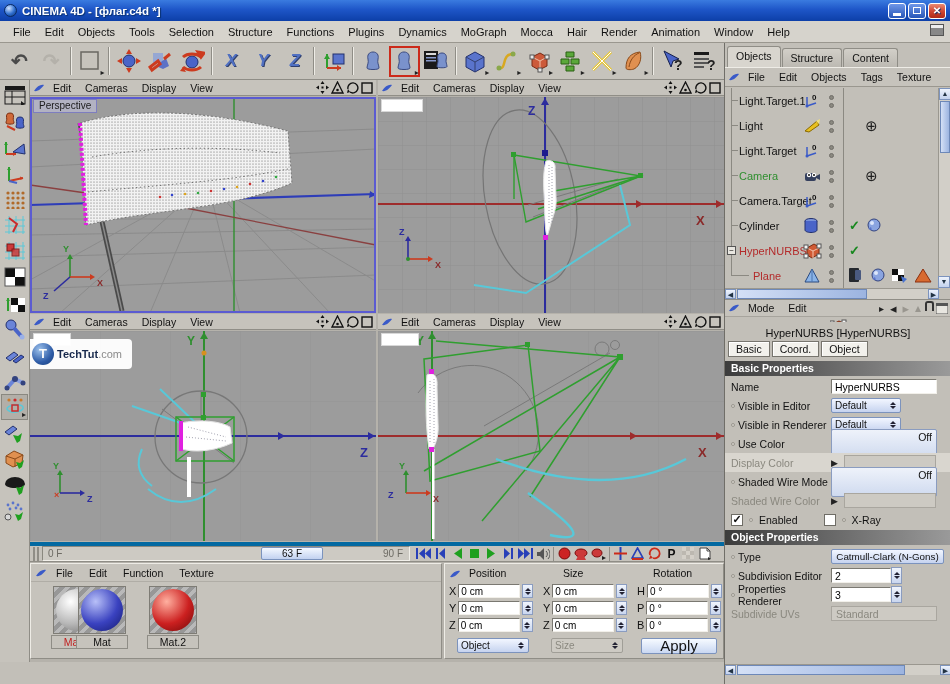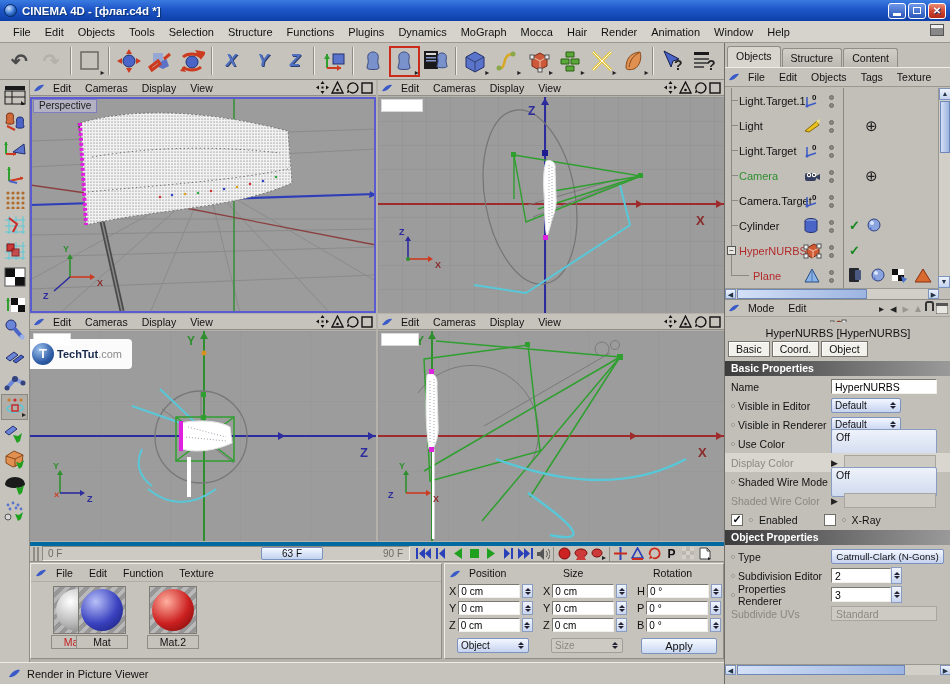--- a/index.html
+++ b/index.html
@@ -91,21 +91,21 @@
     font-size:10px;padding:0 2px;font-family:"Liberation Sans",sans-serif;}
   .spin{width:11px;height:14px;background:linear-gradient(180deg,#f0f4fc,#c9d6ef);border:1px solid #8a9cc0;
     display:flex;flex-direction:column;align-items:center;justify-content:center;gap:1px;}
   .spin i{width:0;height:0;border-left:3px solid transparent;border-right:3px solid transparent;}
   .spin i.up{border-bottom:3px solid #223;}
   .spin i.dn{border-top:3px solid #223;}
   .xp-drop{height:15px;border-radius:2px;background:linear-gradient(180deg,#f2f6ff,#c6d3ef);
     border:1px solid #7c93bd;display:flex;align-items:center;font-size:10px;padding:0 3px;justify-content:space-between;}
   .xp-drop.disabled{background:#cdcac3;color:#8a887f;border-color:#a09e97;}
   .xp-btn{height:16px;border-radius:2px;background:linear-gradient(180deg,#f6faff,#c9d7f2);
-    border:1px solid #7c93bd;text-align:center;font-size:11px;line-height:14px;}
+    border:1px solid #7c93bd;text-align:center;font-size:15px;line-height:14px;}
 
   
   .statusbar{left:0;top:662px;width:724px;height:22px;background:#c6c3bc;border-top:1px solid #eeece6;
     display:flex;align-items:center;padding-left:8px;gap:6px;font-size:11px;}
 
   
   .rpanel{left:724px;top:43px;width:226px;height:641px;background:#c2bfb8;border-left:1px solid #706e68;}
   .rtabs{position:absolute;left:0;top:1px;width:226px;height:23px;display:flex;align-items:flex-end;padding-left:2px;gap:1px;}
   .rtab{height:19px;padding:0 8px;border:1px solid #8f8d86;border-bottom:none;border-radius:3px 3px 0 0;
     background:linear-gradient(180deg,#d2cfc8,#bcb9b2);line-height:18px;font-size:10.5px;}
@@ -144,21 +144,21 @@
     box-shadow:1px 1px 0 #fff inset;}
   .secthdr{position:absolute;left:0;width:226px;height:15px;color:#fff;font-weight:bold;font-size:10.5px;
     background:linear-gradient(90deg,#3c3c3c,#9a9a9a);padding:1px 6px;}
   .arow{position:absolute;left:0;width:226px;height:19px;display:flex;align-items:center;padding-left:6px;font-size:10.5px;}
   .arow .lab{width:100px;display:flex;align-items:center;gap:3px;}
   .arow .lab.dim{color:#8a887f;}
   .adot{width:4px;height:4px;border-radius:50%;border:1px solid #9a978f;background:#d5d2cb;flex:none;}
   .afield{width:106px;height:15px;background:#fff;border:1px solid;border-color:#7a7871 #f2f0ea #f2f0ea #7a7871;
     font-size:10.5px;padding:0 3px;font-family:"Liberation Sans",sans-serif;}
   .wideflat{width:106px;height:30px;background:linear-gradient(180deg,#eef2fa,#cfdaef);border:1px solid #8a9cc0;
-    border-radius:2px;font-size:10.5px;line-height:14px;padding:0 4px;}
+    border-radius:2px;font-size:10.5px;line-height:14px;padding:0 4px;text-align:right;}
   .cbox{width:12px;height:12px;background:#fff;border:1px solid #6f6d66;display:flex;align-items:center;justify-content:center;
     font-size:11px;font-weight:bold;color:#111;}
   .hl{background:#d9d6cf;}
   .arrowR{font-size:9px;color:#222;}
 </style>
 </head>
 <body>
 
 <div class="app">
 
@@ -1043,26 +1043,20 @@
           <span>Size</span>
           <span class="spin" style="border:none;background:none;width:8px;">
             <i class="up"></i>
             <i class="dn"></i>
           </span>
         </div>
       <div class="xp-btn abs" style="left:196px;top:74px;width:76px;">Apply</div>
     </div>
   </div>
 
-  <div class="abs statusbar">
-    <svg width="13" height="13">
-        <path d="M1 10c3-6 8-8 11-7-2 4-7 8-11 7z" fill="#3a5ac8"></path>
-      </svg>
-    <span>Render in Picture Viewer</span>
-  </div>
 
   <div class="abs rpanel">
 
     <div class="rtabs">
       <span class="rtab active">Objects</span>
       <span class="rtab">Structure</span>
       <span class="rtab">Content</span>
     </div>
 
     <div class="ompanel-menu">

